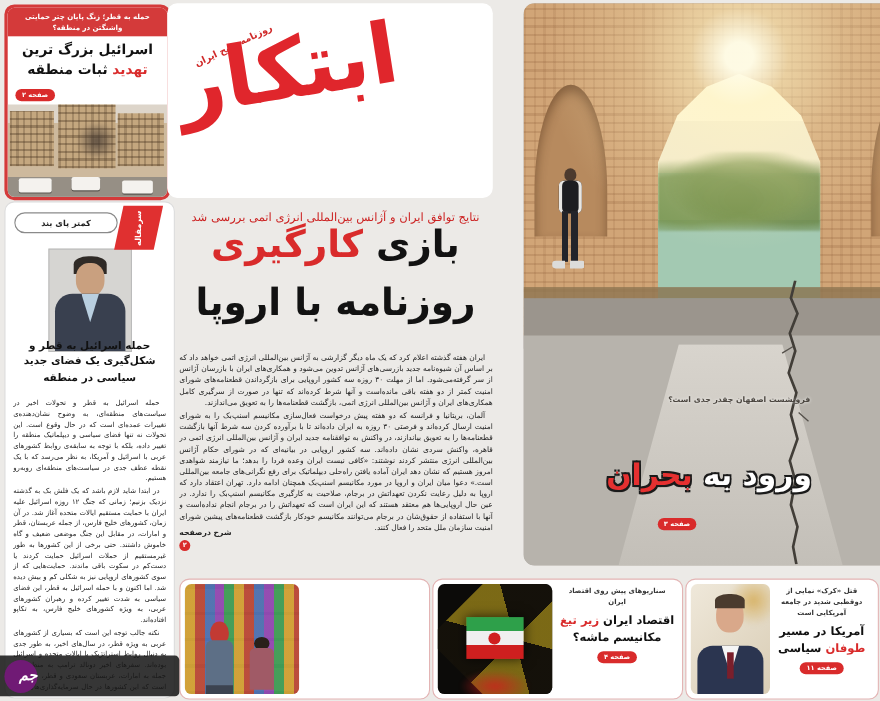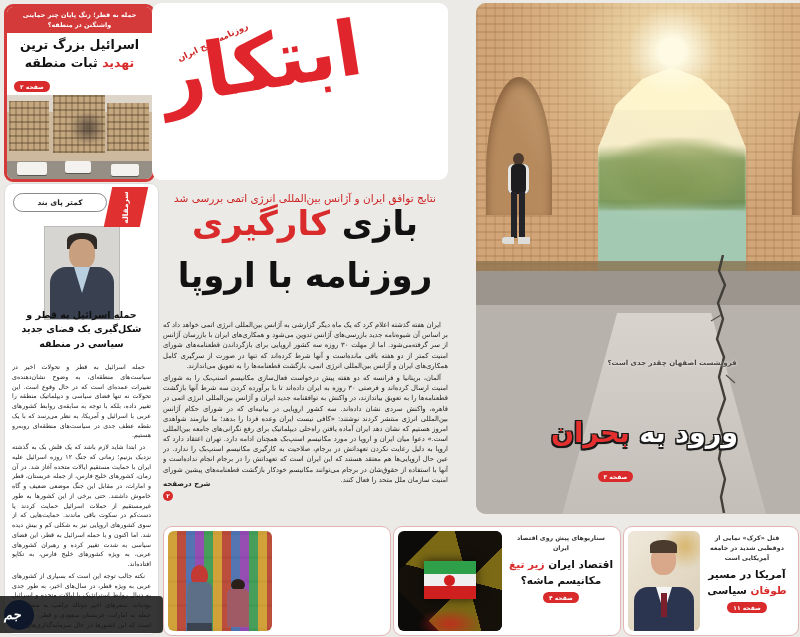--- a/index.html
+++ b/index.html
@@ -63,21 +63,21 @@
   #ed-photo{position:absolute;left:39px;top:42px;width:74px;height:92px;background:#d6d5d2;border:1px solid #bbb;overflow:hidden;}
   #ed-photo .hair{position:absolute;left:22px;top:6px;width:30px;height:16px;border-radius:45% 45% 0 0;background:#2f2a26;}
   #ed-photo .face{position:absolute;left:24px;top:12px;width:26px;height:30px;border-radius:45%;background:#c9a07f;}
   #ed-photo .suit{position:absolute;left:5px;top:40px;width:64px;height:52px;border-radius:16px 16px 0 0;background:#39404f;}
   #ed-photo .shirt{position:absolute;left:29px;top:40px;width:16px;height:26px;background:#b9cfe0;clip-path:polygon(0 0,100% 0,50% 100%);}
   #ed-title{position:absolute;left:5px;right:5px;top:124px;text-align:center;font-size:9.5px;font-weight:900;color:#111;line-height:1.5;}
   #ed-body{position:absolute;left:7px;right:7px;top:178px;bottom:4px;font-size:6.3px;line-height:1.55;color:#222;overflow:hidden;}
   #ed-body p{margin:0 0 2px;text-indent:6px;}
   
   #wm{left:0;top:596px;width:163px;height:37px;background:rgba(24,24,24,.87);border-radius:0 4px 4px 0;z-index:9;display:flex;align-items:center;}
-  #wm .logo{width:30px;height:30px;border-radius:50%;background:#0f172a;margin:0 4px;color:#fff;font-size:13px;font-style:italic;font-weight:bold;text-align:left;line-height:30px;flex:0 0 auto;}
+  #wm .logo{width:30px;height:30px;border-radius:50%;background:#701a75;margin:0 4px;color:#fff;font-size:13px;font-style:italic;font-weight:bold;text-align:right;line-height:30px;flex:0 0 auto;}
   #wm .tx{color:#fff;font-weight:bold;font-size:12px;line-height:1.2;letter-spacing:.2px;}
   
   .b-card{top:526px;height:108px;border:1px solid #e3b4b4;overflow:hidden;}
   .b-photo{position:absolute;left:4px;top:4px;bottom:4px;border-radius:6px;overflow:hidden;}
   .b-text{position:absolute;top:6px;bottom:4px;display:flex;flex-direction:column;align-items:center;justify-content:flex-start;gap:3px;}
   .b-kicker{font-size:6.3px;font-weight:bold;color:#333;text-align:center;line-height:1.6;}
   .b-title{font-size:10.5px;font-weight:900;color:#111;text-align:center;line-height:1.55;letter-spacing:-.3px;}
   
   #shop-photo{width:104px;background-color:#6e452a;background-image:repeating-linear-gradient(90deg,rgba(227,178,60,.85) 0 9px,rgba(201,79,63,.85) 9px 18px,rgba(79,125,201,.85) 18px 27px,rgba(156,79,201,.85) 27px 36px,rgba(63,174,98,.85) 36px 45px),repeating-linear-gradient(0deg,rgba(30,15,5,.5) 0 3px,transparent 3px 24px);}
   .kid1{position:absolute;left:16px;bottom:0;width:30px;height:66px;}

